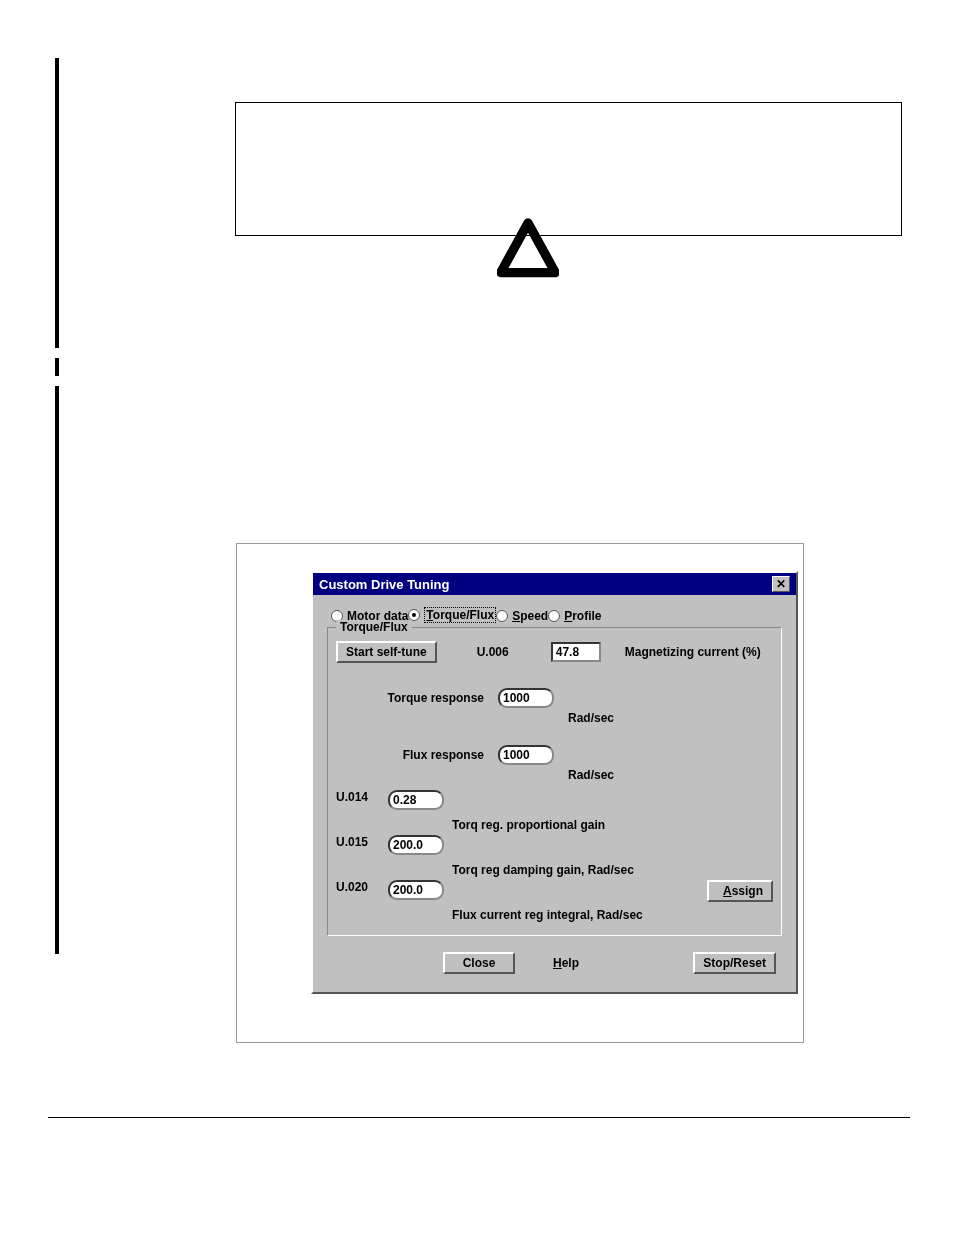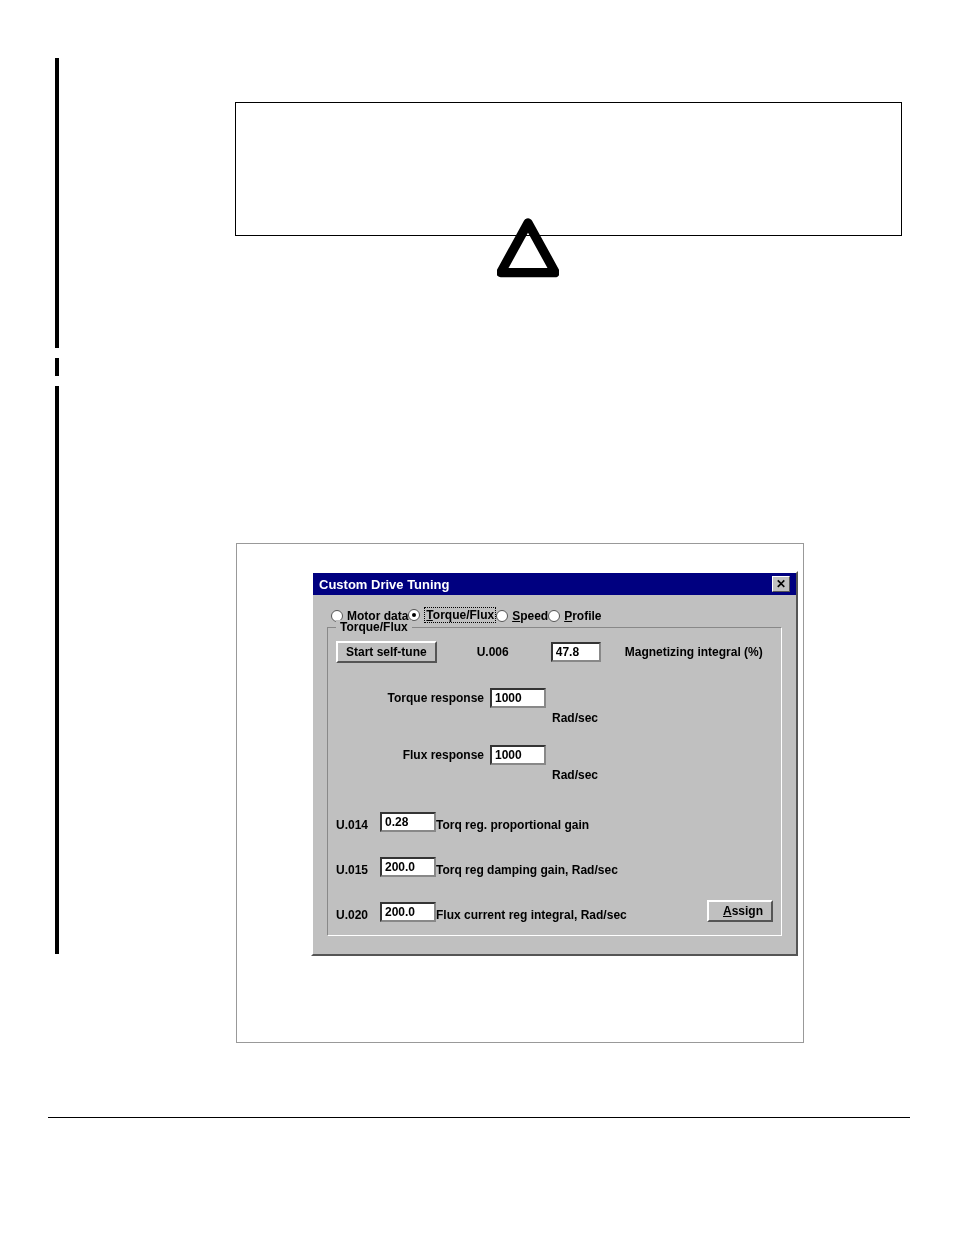--- a/index.html
+++ b/index.html
@@ -139,29 +139,29 @@
       padding: 2px 8px; font-weight: bold; font-size: 12px;
       cursor: pointer;
     }
     .txt-input {
       background: #fff;
       border: 2px inset #888;
       font-weight: bold; font-size: 12px;
       padding: 1px 3px;
       height: 20px;
     }
-    .w50 { width: 56px; }
+    .w50 { width: 56px; border-radius: 9px; }
     .w46 { width: 50px; margin-left: 36px; }
     .lbl-right { text-align: right; }
     .middle-block { margin: 8px 0; }
-    .middle-row { display: flex; align-items: center; gap: 6px; margin: 3px 0; font-weight: bold; }
+    .middle-row { display: flex; align-items: center; gap: 14px; margin: 3px 0; font-weight: bold; }
     .middle-row .lbl-right { width: 148px; }
     .unit { width: 70px; margin-top: 40px; }
     .calc-btn-pos { margin-left: auto; }
-    .param-row { display: flex; align-items: flex-end; margin: 3px 0; font-weight: bold; }
+    .param-row { display: flex; align-items: flex-start; gap: 8px; margin: 3px 0; font-weight: bold; }
     .param-code { width: 44px; }
     .param-desc { flex: 1; margin-top: 28px; }
     .assign-pos { margin-left: auto; padding-left: 14px; }
     .bottom-bar {
       display: flex; align-items: center; gap: 20px;
       padding: 6px 10px 10px 120px; font-weight: bold;
     }
     .bottom-bar .btn { min-width: 72px; text-align: center; }
     .help-lbl { padding: 2px 18px; }
   </style>
@@ -211,21 +211,21 @@
 
       <div class="groupbox">
         <div class="group-label">Torque/Flux</div>
 
         <div class="row">
           <button class="btn">Start self-tune</button>
           <span style="width:28px;"></span>
           <span>U.006</span>
           <input class="txt-input w46" value="47.8" style="">
           <span style="width:12px;"></span>
-          <span>Magnetizing integral (%)</span>
+          <span>Magnetizing current (%)</span>
         </div>
 
         <div class="middle-block">
           <div class="middle-row">
             <span class="lbl-right">Torque response</span>
             <input class="txt-input w50" value="1000" style="">
             <span class="unit">Rad/sec</span>
           </div>
           <div class="middle-row">
             <span class="lbl-right">Flux response</span>
@@ -245,16 +245,21 @@
           <span class="param-desc">Torq reg damping gain, Rad/sec</span>
         </div>
         <div class="param-row">
           <span class="param-code">U.020</span>
           <input class="txt-input w50" value="200.0" style="">
           <span class="param-desc">Flux current reg integral, Rad/sec</span>
           <button class="btn assign-pos"><span class="ul">A</span>ssign</button>
         </div>
       </div>
 
+      <div class="bottom-bar">
+        <button class="btn">Close</button>
+        <span class="help-lbl"><span class="ul">H</span>elp</span>
+        <button class="btn" style="margin-left:auto;">Stop/Reset</button>
+      </div>
 
     </div>
   </div>
 </div>
 
 </body></html>

